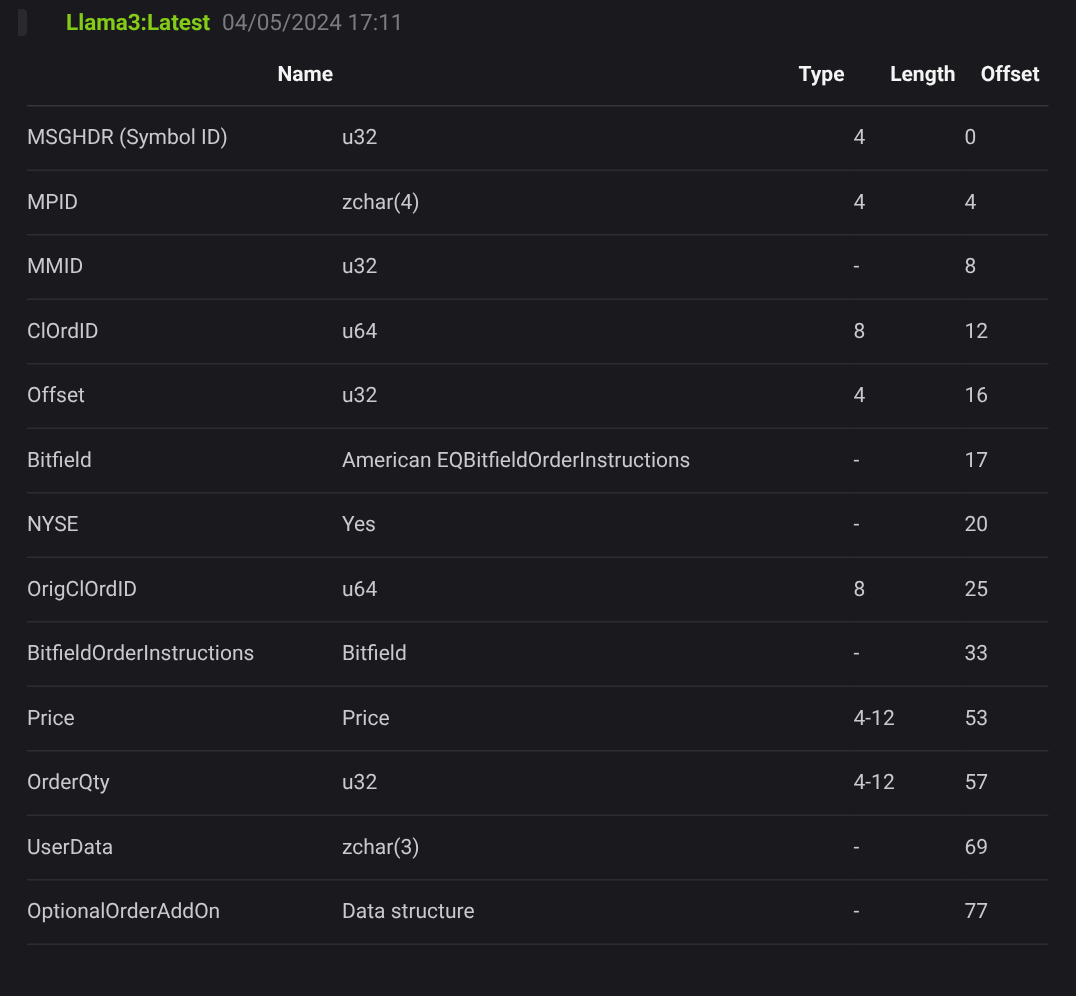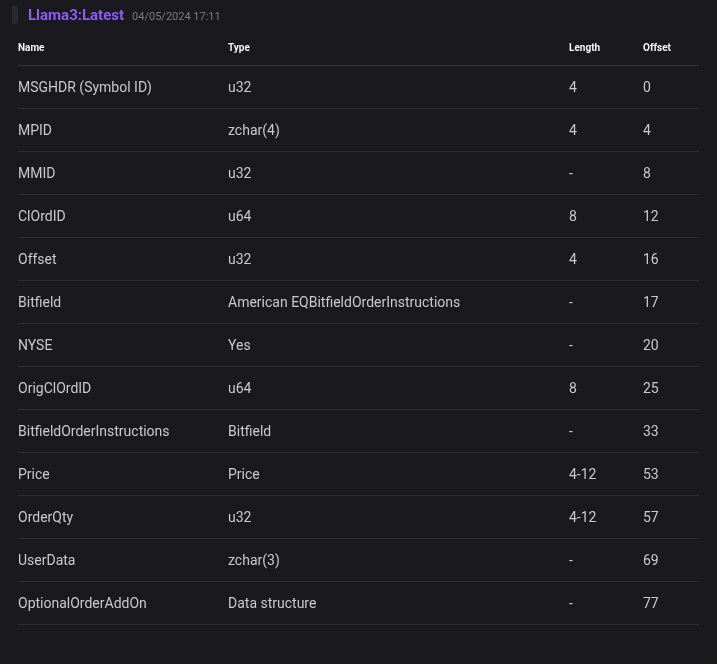--- a/index.html
+++ b/index.html
@@ -26,39 +26,40 @@
     width: 6px;
     height: 18px;
     background: #2a2a2e;
     border-radius: 0 3px 3px 0;
     margin-right: 2px;
     align-self: center;
   }
   .model-name {
     font-weight: 700;
     font-size: 15px;
-    color: #8b5cf6;
+    color: #84cc16;
+    margin-left: 16px;
   }
   .timestamp {
-    font-size: 11px;
+    font-size: 15px;
     color: #7a7a80;
   }
   .intro {
     font-size: 15px;
     color: #d4d4d8;
     margin-bottom: 14px;
   }
   table {
     width: 100%;
     border-collapse: collapse;
   }
   th {
-    text-align: left;
+    text-align: right;
     font-weight: 700;
-    font-size: 10px;
+    font-size: 14px;
     color: #f4f4f5;
     padding: 8px 6px 12px 0;
     border-bottom: 1px solid #35353b;
   }
   td {
     padding: 13px 6px 13px 0;
     border-bottom: 1px solid #2c2c32;
     color: #c9c9ce;
     font-size: 14px;
     vertical-align: middle;

